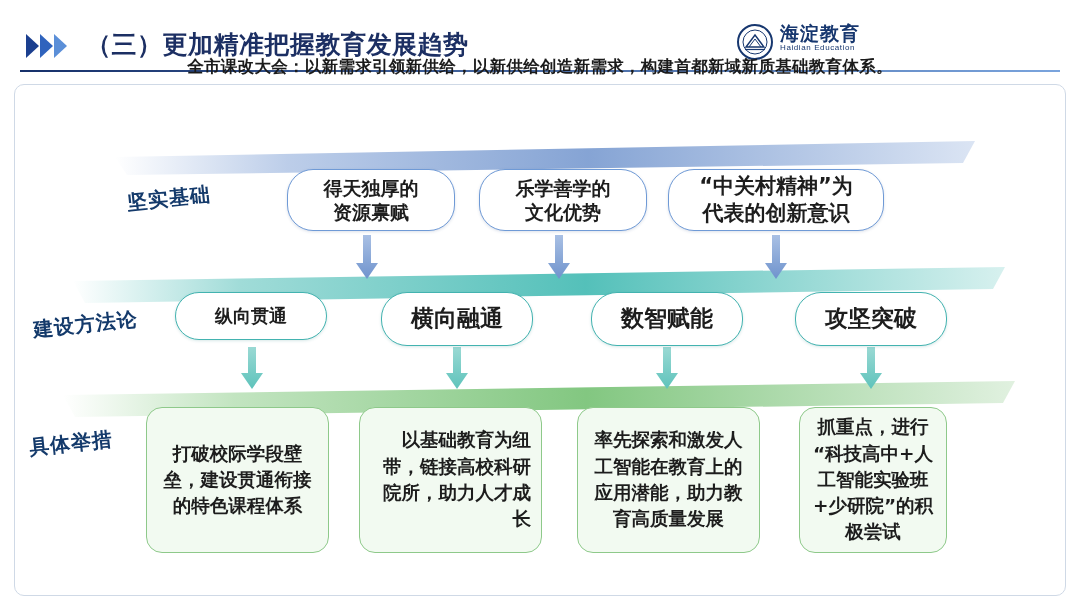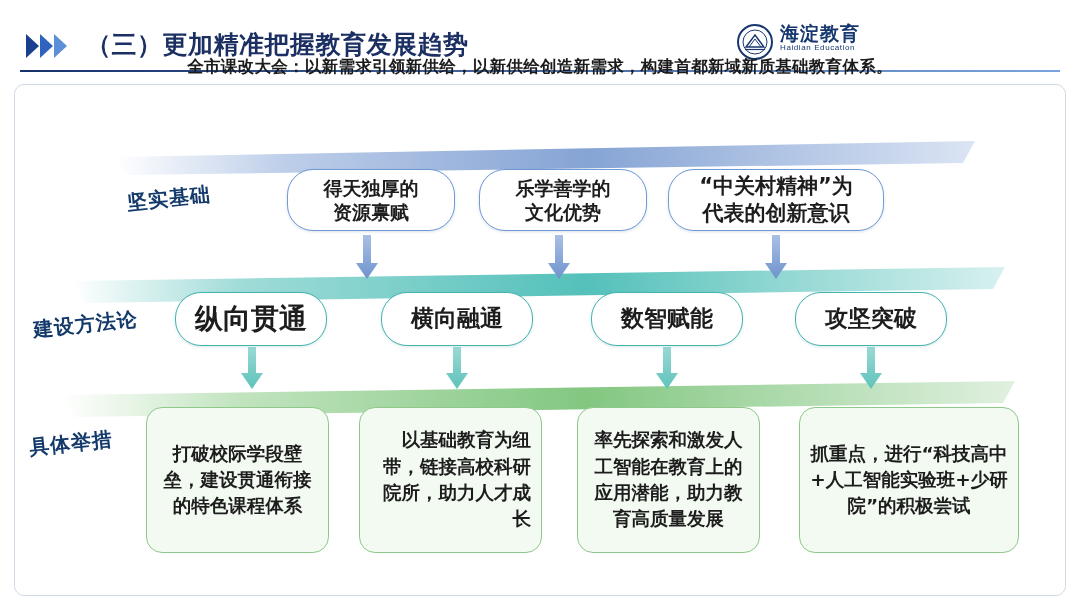--- a/index.html
+++ b/index.html
@@ -221,21 +221,21 @@
     </div>
     <div class="pill blue" style="left:464px; top:84px; width:168px; height:62px; font-size:19px;">
       <span style="white-space:pre-line;">乐学善学的
 文化优势</span>
     </div>
     <div class="pill blue" style="left:653px; top:84px; width:216px; height:62px; font-size:21px;">
       <span style="white-space:pre-line;">“中关村精神”为
 代表的创新意识</span>
     </div>
 
-    <div class="pill teal" style="left:160px; top:207px; width:152px; height:54px; font-size:28px;">
+    <div class="pill teal" style="left:160px; top:207px; width:152px; height:48px; font-size:18px;">
       <span>纵向贯通</span>
     </div>
     <div class="pill teal" style="left:366px; top:207px; width:152px; height:54px; font-size:23px;">
       <span>横向融通</span>
     </div>
     <div class="pill teal" style="left:576px; top:207px; width:152px; height:54px; font-size:23px;">
       <span>数智赋能</span>
     </div>
     <div class="pill teal" style="left:780px; top:207px; width:152px; height:54px; font-size:23px;">
       <span>攻坚突破</span>
@@ -243,18 +243,18 @@
 
     <div class="measure" style="left:131px; top:322px; width:183px; height:146px;">
       <span>打破校际学段壁垒，建设贯通衔接的特色课程体系</span>
     </div>
     <div class="measure" style="left:344px; top:322px; width:183px; height:146px;text-align:right;">
       <span>以基础教育为纽带，链接高校科研院所，助力人才成长</span>
     </div>
     <div class="measure" style="left:562px; top:322px; width:183px; height:146px;">
       <span>率先探索和激发人工智能在教育上的应用潜能，助力教育高质量发展</span>
     </div>
-    <div class="measure" style="left:784px; top:322px; width:220px; height:146px;justify-content:center;">
+    <div class="measure" style="left:784px; top:322px; width:148px; height:146px;justify-content:center;">
       <span>抓重点，进行“科技高中+人工智能实验班+少研院”的积极尝试</span>
     </div>
 
   </div>
 </div>
 
 </body></html>

